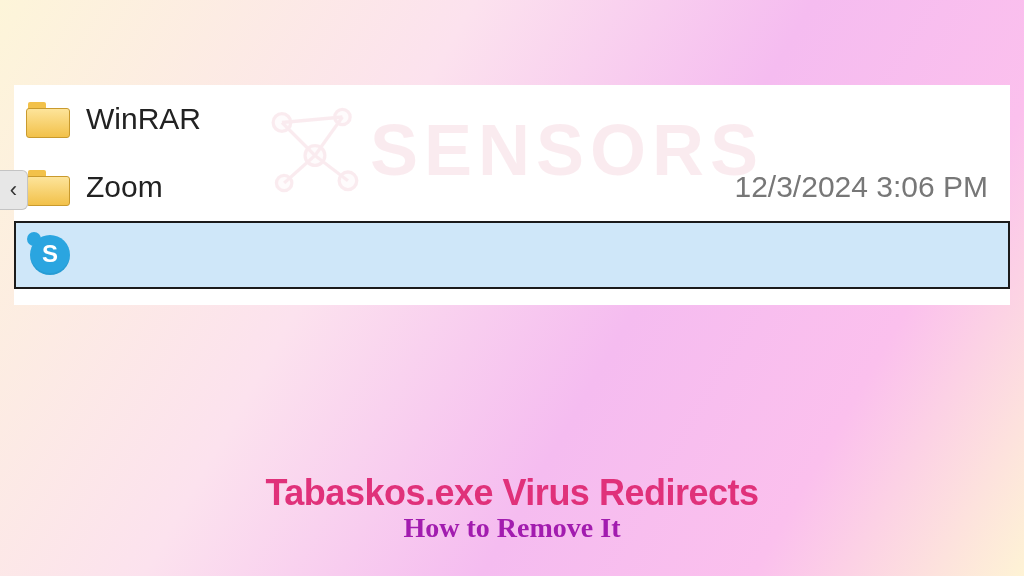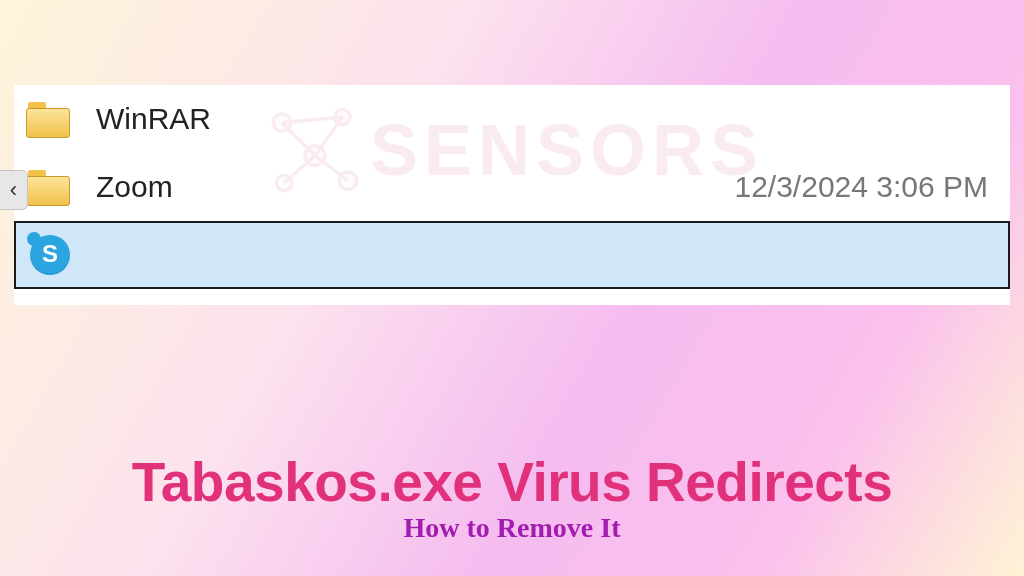--- a/index.html
+++ b/index.html
@@ -56,21 +56,21 @@
     font-size: 30px;
     color: #1a1a1a;
   }
   .file-row.selected {
     background: #cfe7f9;
     border: 2px solid #1b1b1b;
   }
   .row-left {
     display: flex;
     align-items: center;
-    gap: 26px;
+    gap: 16px;
   }
   .file-name {
     font-weight: 400;
     color: #222;
   }
   .file-date {
     color: #777;
     font-weight: 400;
   }
 
@@ -151,21 +151,21 @@
 
   
   .caption {
     position: absolute;
     bottom: 32px;
     left: 0;
     right: 0;
     text-align: center;
   }
   .caption .line1 {
-    font-size: 55px;
+    font-size: 36px;
     font-weight: 800;
     color: #e0317a;
     font-family: 'Segoe UI', Arial, sans-serif;
     letter-spacing: -0.5px;
   }
   .caption .line2 {
     font-size: 28px;
     font-weight: 700;
     color: #a21caf;
     font-family: Liberation Serif, serif;

